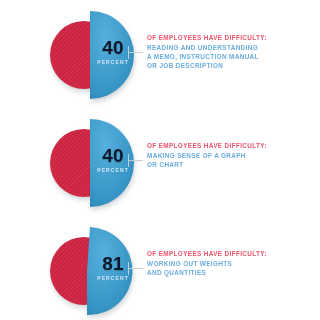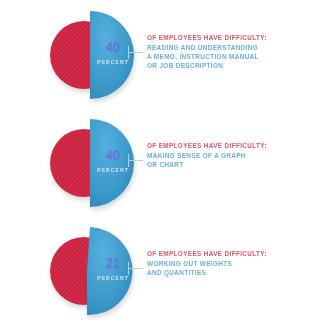--- a/index.html
+++ b/index.html
@@ -52,23 +52,23 @@
   .pie-center-label {
     position: absolute;
     left: 46px;
     top: 28px;
     width: 46px;
     text-align: center;
     pointer-events: none;
   }
   .pie-value {
     display: block;
-    color: #8b5cf6;
-    font-size: 12px;
-    font-weight: normal;
+    color: #0f172a;
+    font-size: 19px;
+    font-weight: bold;
     line-height: 19px;
     letter-spacing: 0.3px;
     text-shadow: 0 1px 1px rgba(0,0,0,0.18);
   }
   .pie-unit {
     display: block;
     color: #cfe6f3;
     font-size: 5px;
     font-weight: bold;
     letter-spacing: 1.1px;
@@ -223,21 +223,21 @@
           <filter id="sh2" x="-30%" y="-30%" width="170%" height="170%">
             <feDropShadow dx="1" dy="3" stdDeviation="2.4" flood-color="#9aa3ab" flood-opacity="0.45"></feDropShadow>
           </filter>
         </defs>
         <g filter="url(#sh2)">
           <circle cx="40" cy="45" r="34" fill="url(#hatch2)"></circle>
           <path d="M 43 45 L 46 1 A 44 44 0 0 1 43 89 Z" fill="url(#bluegrad2)"></path>
         </g>
       </svg>
       <div class="pie-center-label">
-        <span class="pie-value">21</span>
+        <span class="pie-value">81</span>
         <span class="pie-unit">PERCENT</span>
       </div>
     </div>
 
     <div class="connector-tick"></div>
     <div class="connector"></div>
 
     <div class="text-block">
       <p class="stat-heading">OF EMPLOYEES HAVE DIFFICULTY:</p>
       <p class="stat-body">

